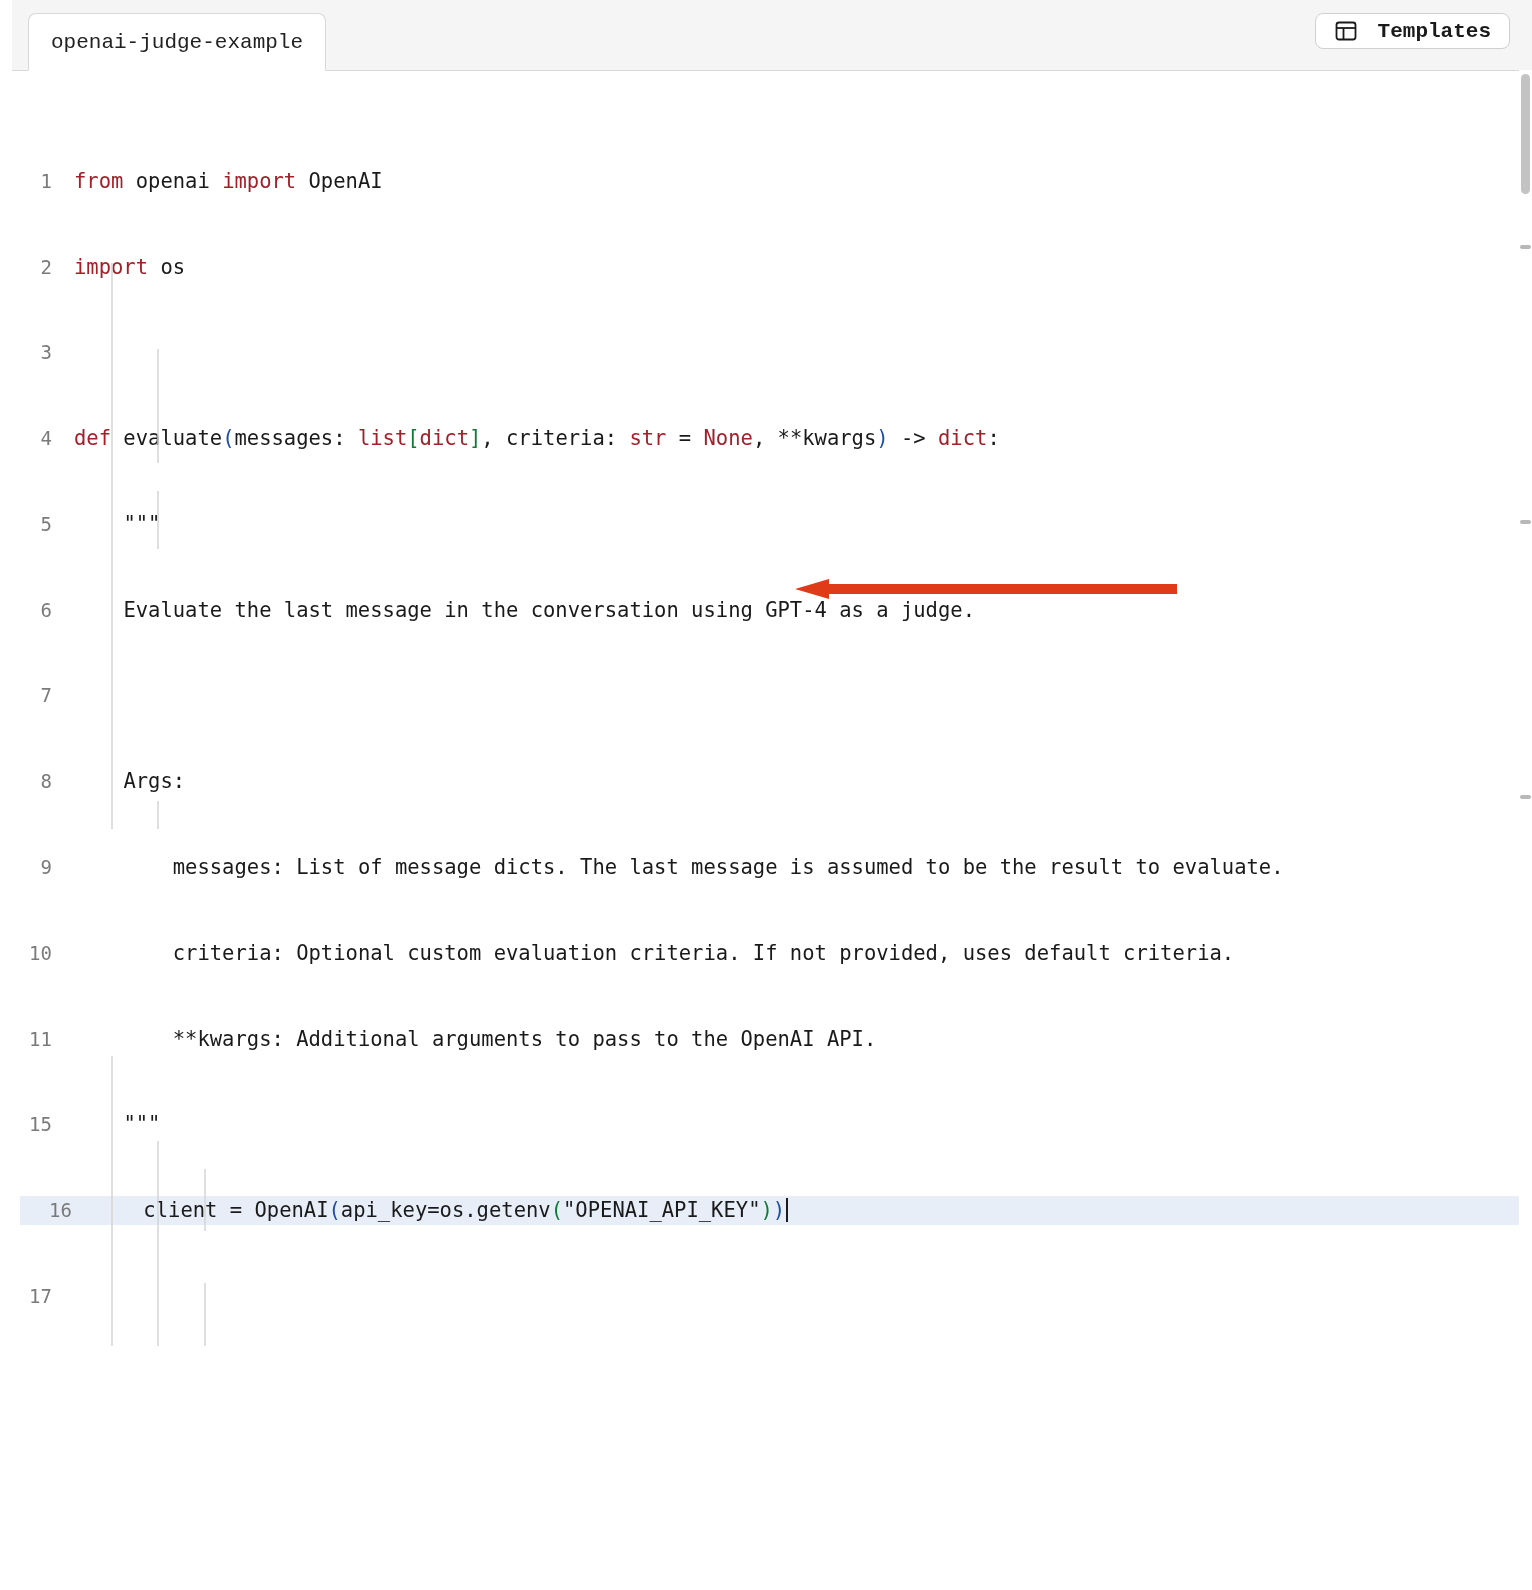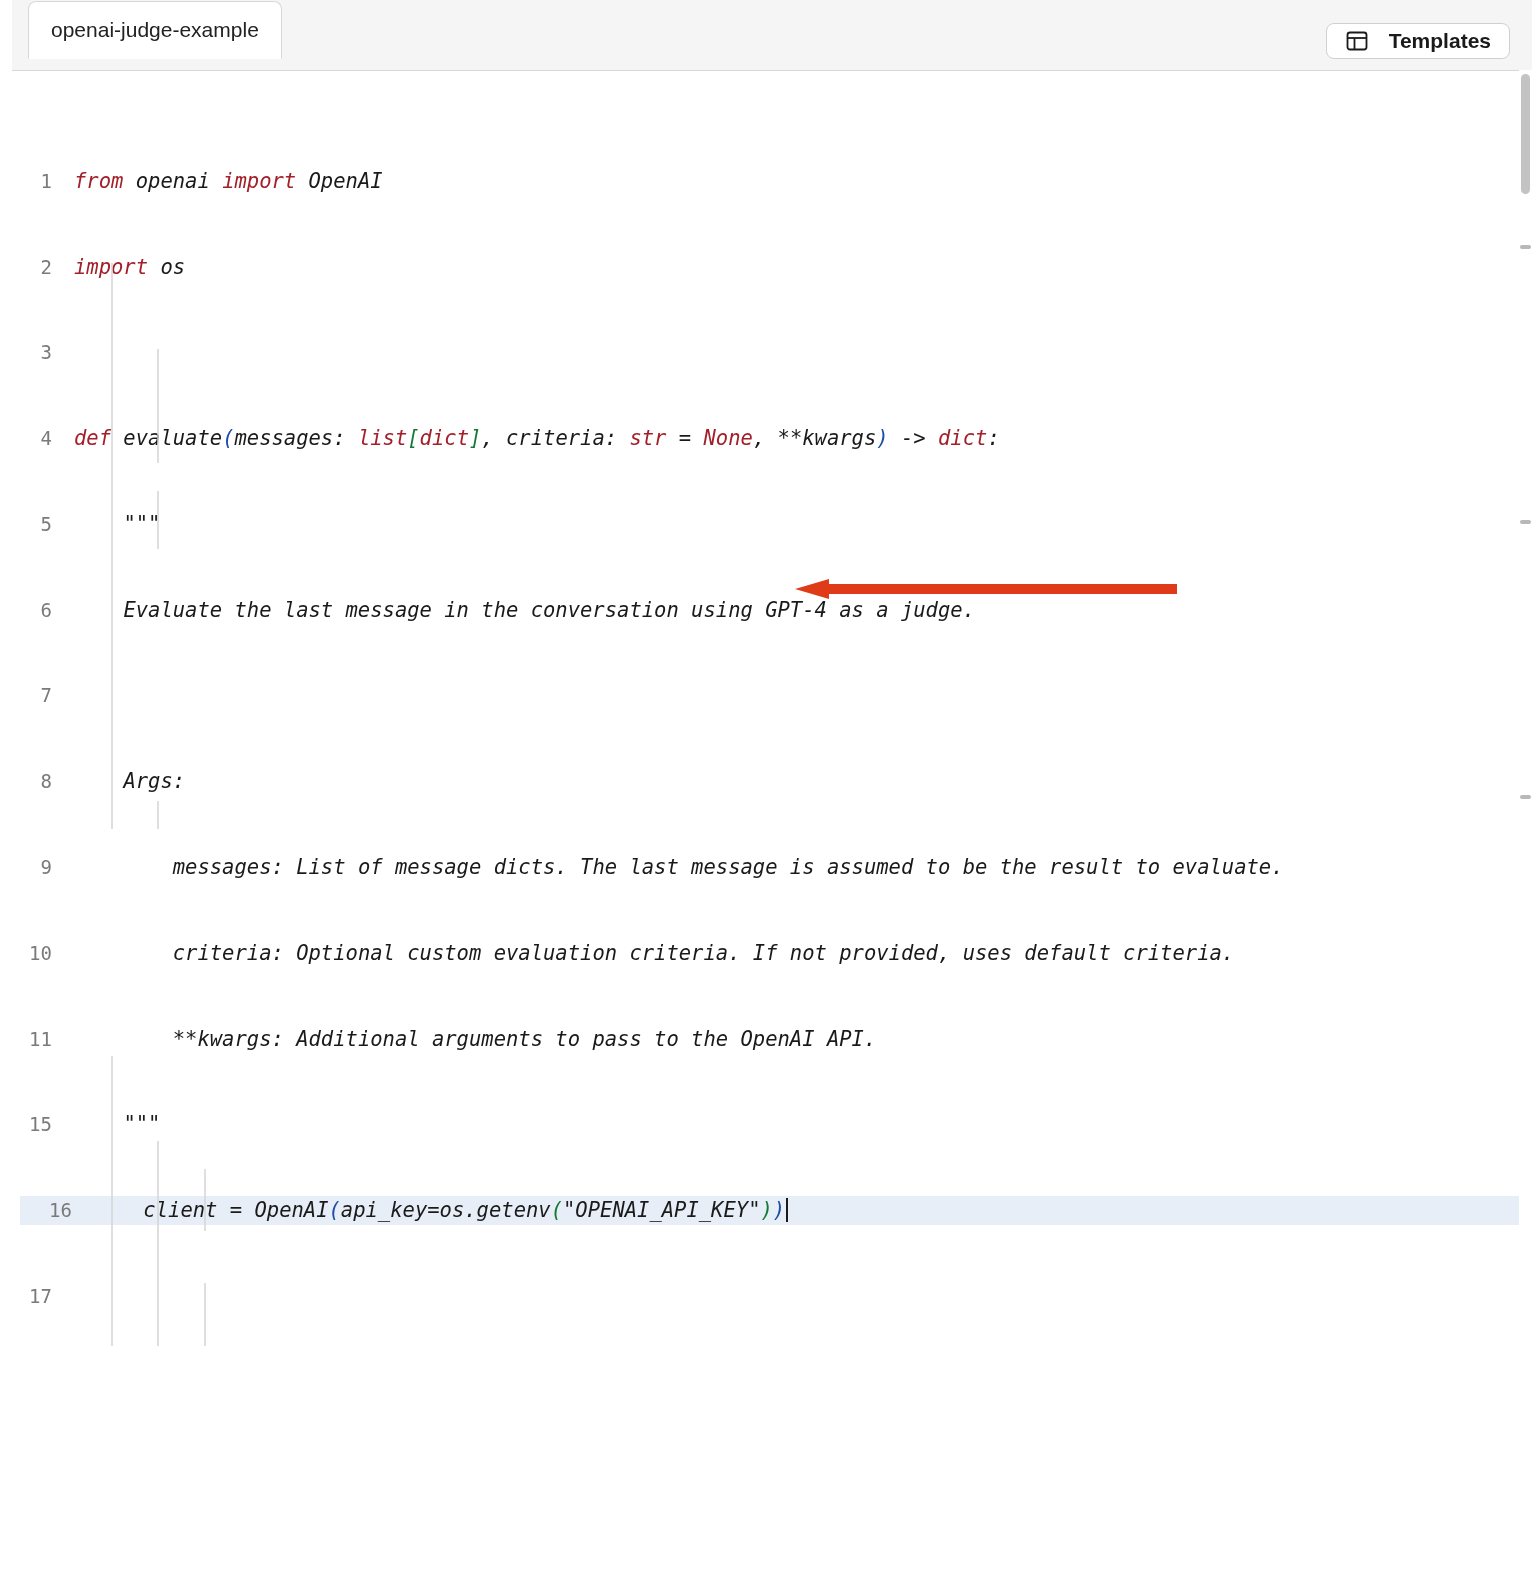--- a/index.html
+++ b/index.html
@@ -21,20 +21,22 @@
     box-sizing: border-box;
     overflow: hidden;
   }
   
   .tabbar {
     position: relative;
     height: 70px;
     background: #f5f5f5;
     border-bottom: 1px solid #d8d8d8;
     display: flex;
+    align-items: flex-end;
+    font-family: Liberation Mono, monospace;
   }
   .tab {
     margin-left: 28px;
     height: 58px;
     min-width: 238px;
     background: #ffffff;
     border: 1px solid #d8d8d8;
     border-bottom: 1px solid #ffffff;
     border-radius: 8px 8px 0 0;
     display: flex;
@@ -43,21 +45,21 @@
     padding: 0 22px;
     box-sizing: border-box;
     font-size: 21px;
     color: #222222;
     position: relative;
     top: 1px;
   }
   .templates-btn {
     position: absolute;
     right: 22px;
-    top: 23px;
+    top: 13px;
     height: 36px;
     display: flex;
     align-items: center;
     gap: 20px;
     padding: 0 18px;
     background: #ffffff;
     border: 1px solid #d0d0d0;
     border-radius: 8px;
     font-size: 21px;
     font-weight: bold;
@@ -98,21 +100,20 @@
     padding-right: 22px;
     box-sizing: border-box;
     color: #7a7a7a;
     font-size: 19px;
     user-select: none;
   }
   .code {
     flex: 1;
     color: #1a1a1a;
     position: relative;
-    font-style: italic;
   }
   .kw   { color: #a3202a; }
   .str  { color: #1a1a1a; }
   .brk1 { color: #1d4ea8; }
   .brk2 { color: #117a36; }
   .cursor {
     display: inline-block;
     width: 2px;
     height: 24px;
     background: #1a1a1a;

